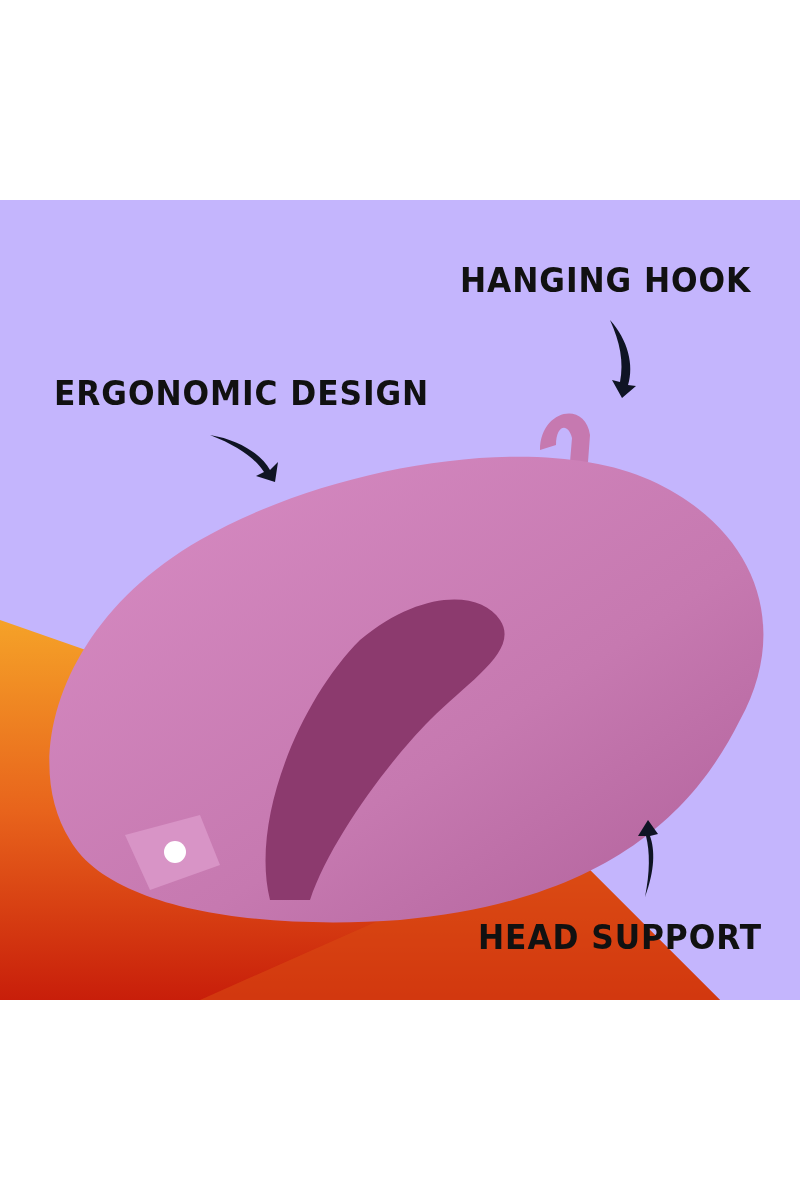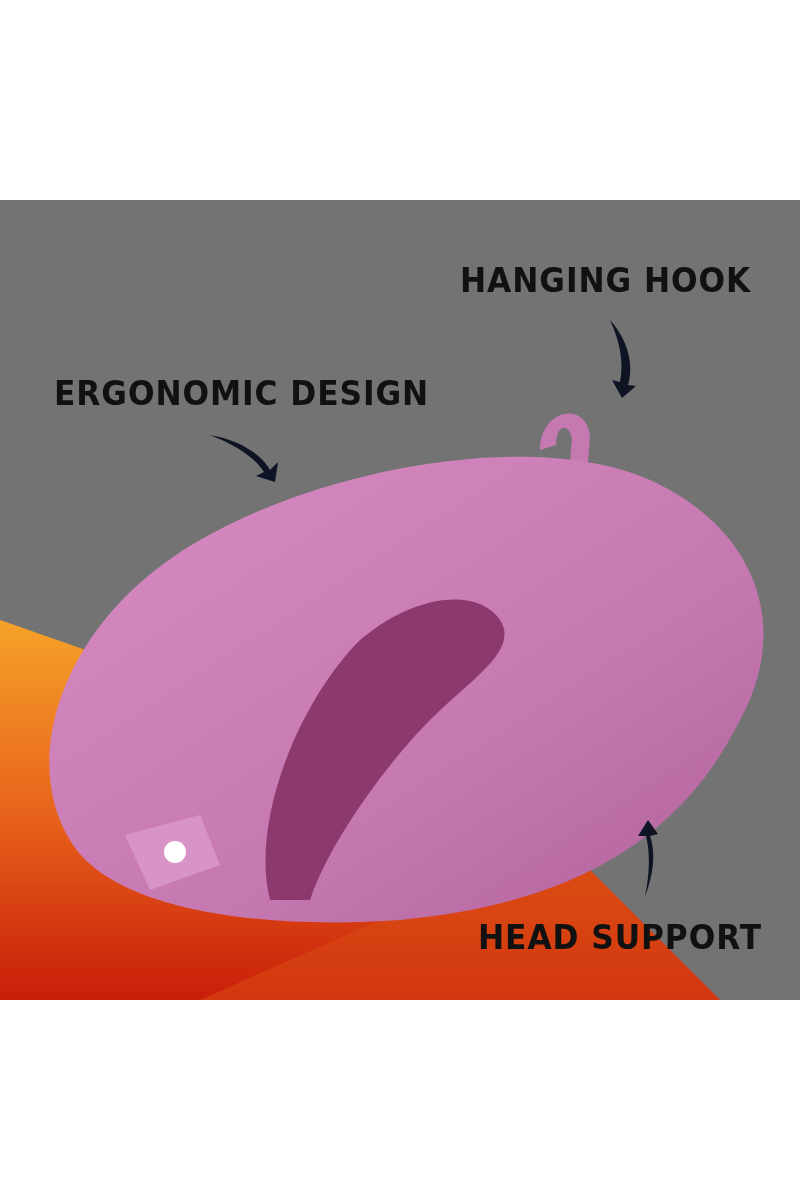--- a/index.html
+++ b/index.html
@@ -1,17 +1,17 @@
 <!DOCTYPE html>
 <html><head>
 <meta charset="utf-8">
 <style>
   html, body { margin:0; padding:0; }
   body { width:800px; height:1200px; background:#ffffff; position:relative; overflow:hidden; font-family:"DejaVu Sans", sans-serif; }
-  .banner { position:absolute; left:0; top:200px; width:800px; height:800px; overflow:hidden; background:#737373; }
+  .banner { position:absolute; left:0; top:200px; width:800px; height:800px; overflow:hidden; background:#c4b5fd; }
   .banner svg { position:absolute; left:0; top:0; }
   .label { position:absolute; color:#111; font-family:"DejaVu Sans", sans-serif; font-weight:bold; font-size:34px; letter-spacing:1px; white-space:nowrap; transform:scaleX(0.92); transform-origin:left center; }
 </style>
 </head>
 <body>
 
 <div class="banner">
   <svg width="800" height="800" viewBox="0 0 800 800">
     <defs>
       <linearGradient id="og" x1="0" y1="0" x2="0" y2="1">

